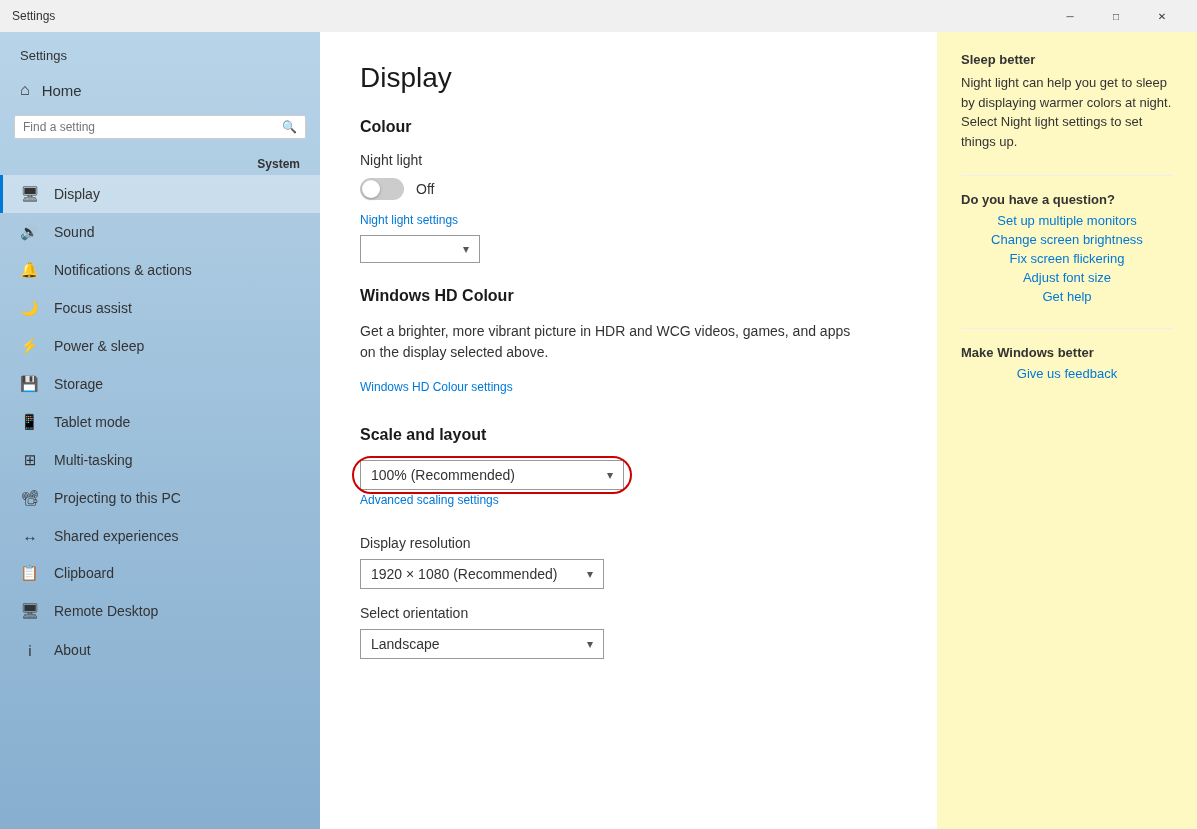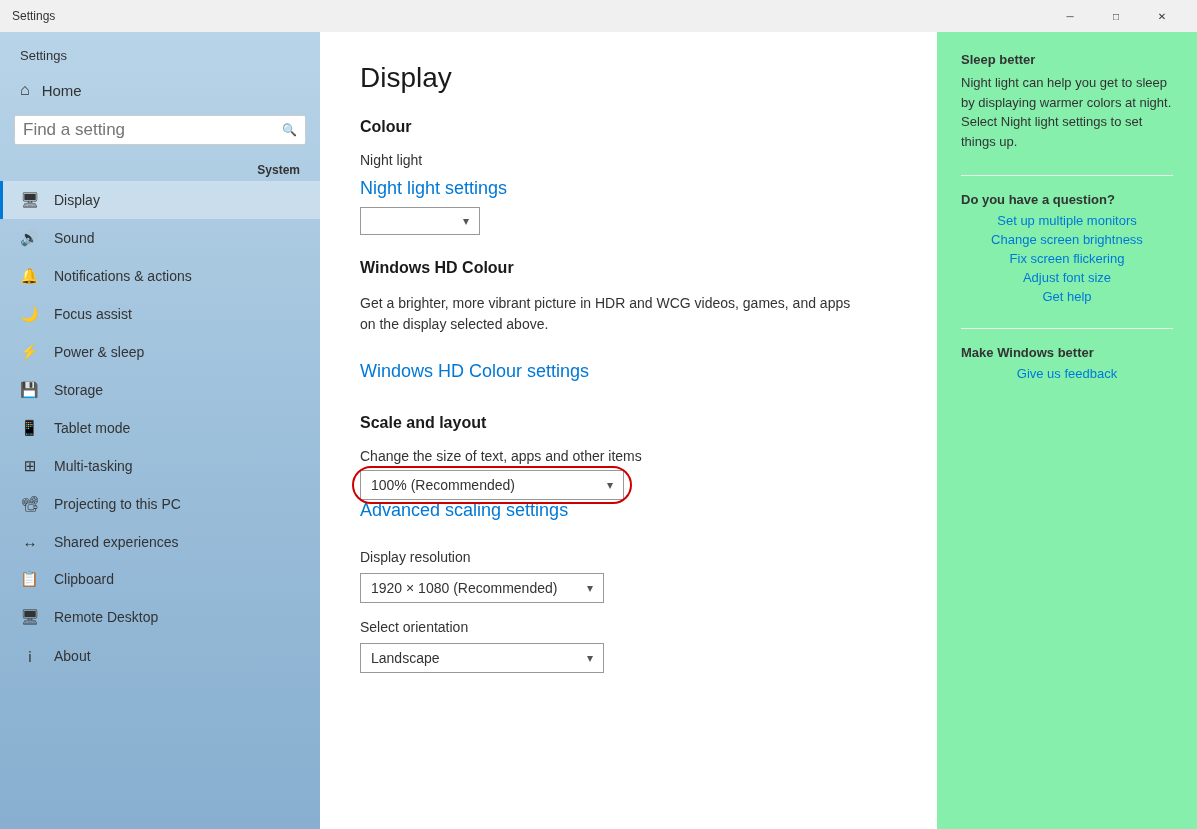--- a/index.html
+++ b/index.html
@@ -58,21 +58,21 @@
     .sidebar-search {
       margin: 6px 14px 10px 14px;
       display: flex;
       align-items: center;
       background: #fff;
       border: 1px solid #ccc;
       border-radius: 2px;
       padding: 4px 8px;
     }
     .sidebar-search input {
-      border: none; outline: none; flex: 1; font-size: 17px; background: transparent; color: #15803d;
+      border: none; outline: none; flex: 1; font-size: 12px; background: transparent; color: #15803d;
     }
     .sidebar-search-icon { font-size: 12px; color: #666; }
 
     .sidebar-section-label {
       padding: 8px 20px 4px 20px;
       font-size: 12px;
       font-weight: 600;
       color: #333;
       text-transform: none;
       text-align: right;
@@ -107,21 +107,21 @@
       overflow: hidden;
     }
     .content-main {
       flex: 1;
       padding: 30px 40px;
       overflow-y: auto;
     }
     .content-sidebar {
       width: 260px;
       padding: 20px 24px;
-      background: #86efac;
+      background: #fef9c3;
       border-left: none;
       overflow-y: auto;
       flex-shrink: 0;
     }
 
     
     .page-title {
       font-size: 28px;
       font-weight: 300;
       color: #1a1a1a;
@@ -159,21 +159,21 @@
       background: #fff;
       border-radius: 50%;
       position: absolute;
       left: 2px;
       box-shadow: 0 1px 3px rgba(0,0,0,0.3);
     }
     .toggle-label { font-size: 14px; color: #333; }
 
     .link-blue {
       color: #0078d7;
-      font-size: 18px;
+      font-size: 12px;
       cursor: pointer;
       text-decoration: none;
       display: inline-block;
       margin-bottom: 8px;
     }
 
     
     .label-text {
       font-size: 14px;
       color: #333;
@@ -193,21 +193,21 @@
     }
     .dropdown-small { width: 120px; }
     .dropdown-medium { width: 264px; }
     .dropdown-large { width: 244px; }
     .dropdown-chevron { font-size: 12px; color: #555; }
 
     
     .hd-colour-desc {
       font-size: 14px;
       color: #333;
-      margin-bottom: 26px;
+      margin-bottom: 14px;
       max-width: 500px;
       line-height: 1.5;
     }
 
     
     .scale-label { font-size: 14px; color: #333; margin-bottom: 6px; margin-top: 16px; }
 
     
     .scale-dropdown-wrapper {
       position: relative;
@@ -321,36 +321,41 @@
 
     <div class="content-main">
       <h1 class="page-title">Display</h1>
 
       
       <div class="section-header">Colour</div>
 
       <div class="night-light-row">
         <span class="label-text" style="margin:0;">Night light</span>
       </div>
+      <div class="night-light-row">
+        <div class="toggle-switch">
+          <div class="knob"></div>
+        </div>
+        <span class="toggle-label">Off</span>
+      </div>
 
       <a class="link-blue">Night light settings</a>
 
       <div class="dropdown dropdown-small">
         <span></span>
         <span class="dropdown-chevron">▾</span>
       </div>
 
       
       <div class="section-header">Windows HD Colour</div>
       <p class="hd-colour-desc">Get a brighter, more vibrant picture in HDR and WCG videos, games, and apps on the display selected above.</p>
       <a class="link-blue">Windows HD Colour settings</a>
 
       
       <div class="section-header">Scale and layout</div>
-      <div class="scale-label">Change the size of text, apps and other items</div>
 
       <div class="scale-dropdown-wrapper">
         <div class="scale-dropdown-circle"></div>
         <div class="dropdown dropdown-medium">
           <span>100% (Recommended)</span>
           <span class="dropdown-chevron">▾</span>
         </div>
       </div>
 
       <br>

